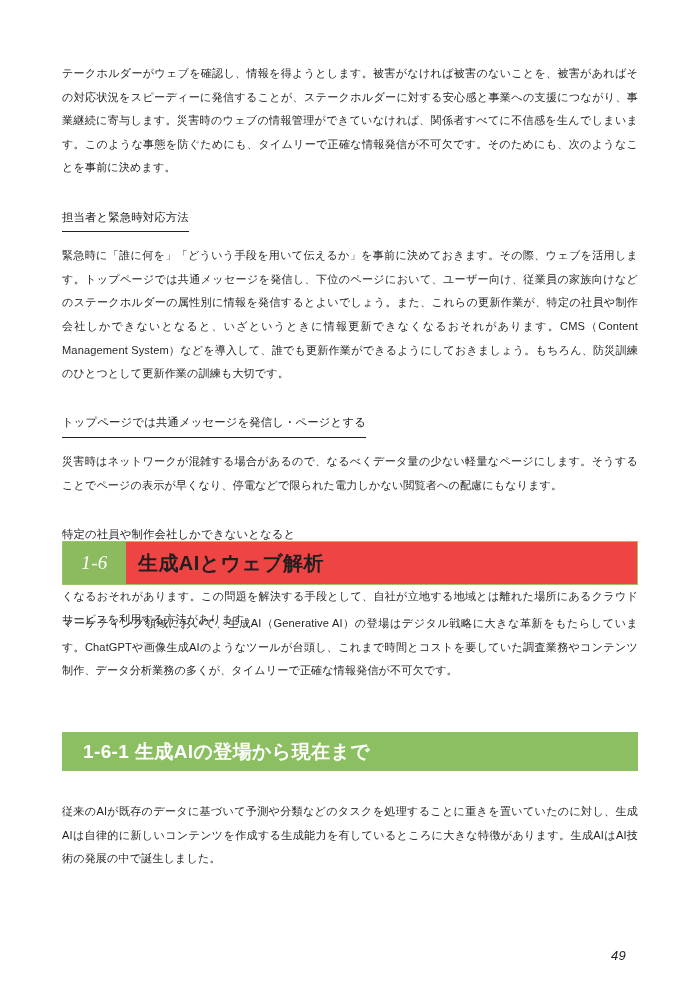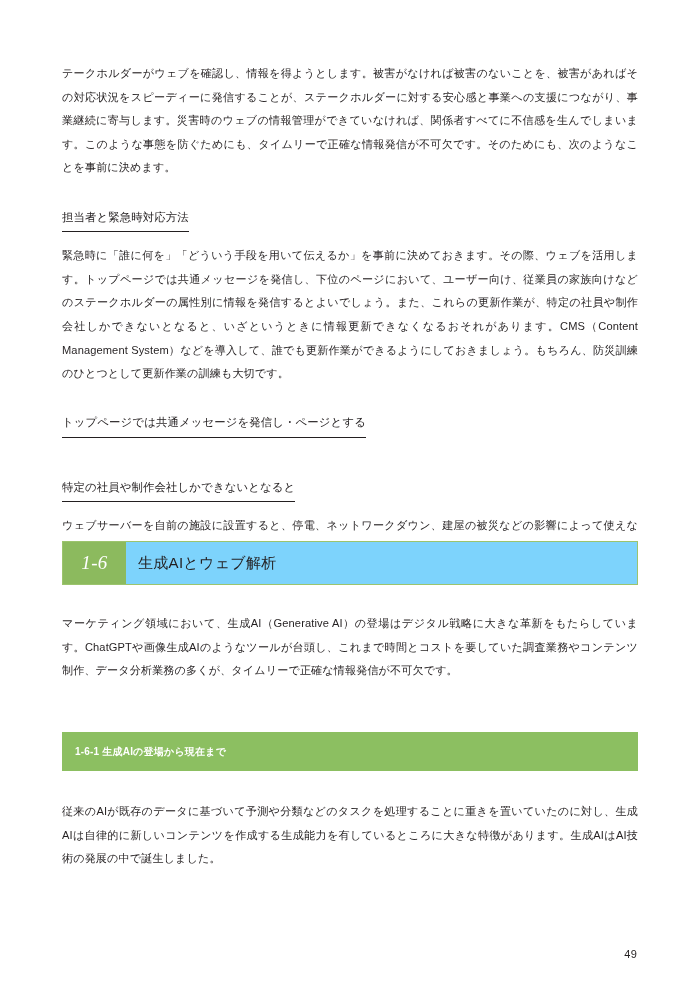--- a/index.html
+++ b/index.html
@@ -61,21 +61,21 @@
 
   
   .section-header {
     position: absolute;
     left: 62px;
     top: 541px;
     width: 576px;
     height: 44px;
     box-sizing: border-box;
     border: 1.4px solid #9cc46d;
-    background: #7dd3fc;
+    background: #ef4444;
     display: flex;
     align-items: stretch;
   }
   .section-number {
     width: 63px;
     background: #8cba5e;
     color: #ffffff;
     display: flex;
     align-items: center;
     justify-content: center;
@@ -83,22 +83,22 @@
     font-size: 19px;
     font-family: "Liberation Serif", "DejaVu Serif", serif;
     letter-spacing: 0.02em;
     flex: 0 0 auto;
   }
   .section-title {
     flex: 1 1 auto;
     display: flex;
     align-items: center;
     padding-left: 12px;
-    font-size: 15px;
-    font-weight: 400;
+    font-size: 20px;
+    font-weight: 700;
     color: #231f20;
     letter-spacing: 0.02em;
   }
 
   
   .section-body {
     position: absolute;
     left: 62px;
     top: 612px;
     width: 576px;
@@ -112,40 +112,42 @@
     width: 576px;
     height: 39px;
     background: #8cbf61;
     display: flex;
     align-items: center;
     box-sizing: border-box;
     padding-left: 13px;
   }
   .subsection-bar .sub-label {
     color: #ffffff;
-    font-size: 10px;
+    font-size: 19px;
     font-weight: bold;
     letter-spacing: 0.02em;
+    margin-left: 8px;
   }
 
   .subsection-body {
     position: absolute;
     left: 62px;
     top: 800px;
     width: 576px;
   }
 
   
   .page-number {
     position: absolute;
-    right: 62px;
+    right: 73px;
     top: 948px;
-    font-size: 11px;
-    color: #231f20;
-    letter-spacing: 0.02em;
+    font-size: 13px;
+    color: #231f20;
+    letter-spacing: 0.02em;
+    font-style: italic;
   }
 </style>
 </head>
 <body>
 
 <div class="page">
 
   <div class="content">
 
     <p class="body-text">テークホルダーがウェブを確認し、情報を得ようとします。被害がなければ被害のないことを、被害があればその対応状況をスピーディーに発信することが、ステークホルダーに対する安心感と事業への支援につながり、事業継続に寄与します。災害時のウェブの情報管理ができていなければ、関係者すべてに不信感を生んでしまいます。このような事態を防ぐためにも、タイムリーで正確な情報発信が不可欠です。そのためにも、次のようなことを事前に決めます。</p>
@@ -161,20 +163,21 @@
     <p class="body-text">緊急時に「誰に何を」「どういう手段を用いて伝えるか」を事前に決めておきます。その際、ウェブを活用します。トップページでは共通メッセージを発信し、下位のページにおいて、ユーザー向け、従業員の家族向けなどのステークホルダーの属性別に情報を発信するとよいでしょう。また、これらの更新作業が、特定の社員や制作会社しかできないとなると、いざというときに情報更新できなくなるおそれがあります。CMS（Content Management System）などを導入して、誰でも更新作業ができるようにしておきましょう。もちろん、防災訓練のひとつとして更新作業の訓練も大切です。</p>
 
     <div class="para-gap"></div>
 
     <div class="head-wrap">
       <h3 class="underline-head">トップページでは共通メッセージを発信し・ページとする</h3>
     </div>
 
     <div class="para-gap-sm"></div>
 
+    <p class="body-text">災害時はネットワークが混雑する場合があるので、なるべくデータ量の少ない軽量なページにします。そうすることでページの表示が早くなり、停電などで限られた電力しかない閲覧者への配慮にもなります。</p>
 
     <div class="para-gap"></div>
 
     <div class="head-wrap">
       <h3 class="underline-head">特定の社員や制作会社しかできないとなると</h3>
     </div>
 
     <div class="para-gap-sm"></div>
 
     <p class="body-text">ウェブサーバーを自前の施設に設置すると、停電、ネットワークダウン、建屋の被災などの影響によって使えなくなるおそれがあります。この問題を解決する手段として、自社が立地する地域とは離れた場所にあるクラウドサービスを利用する方法があります。</p>

